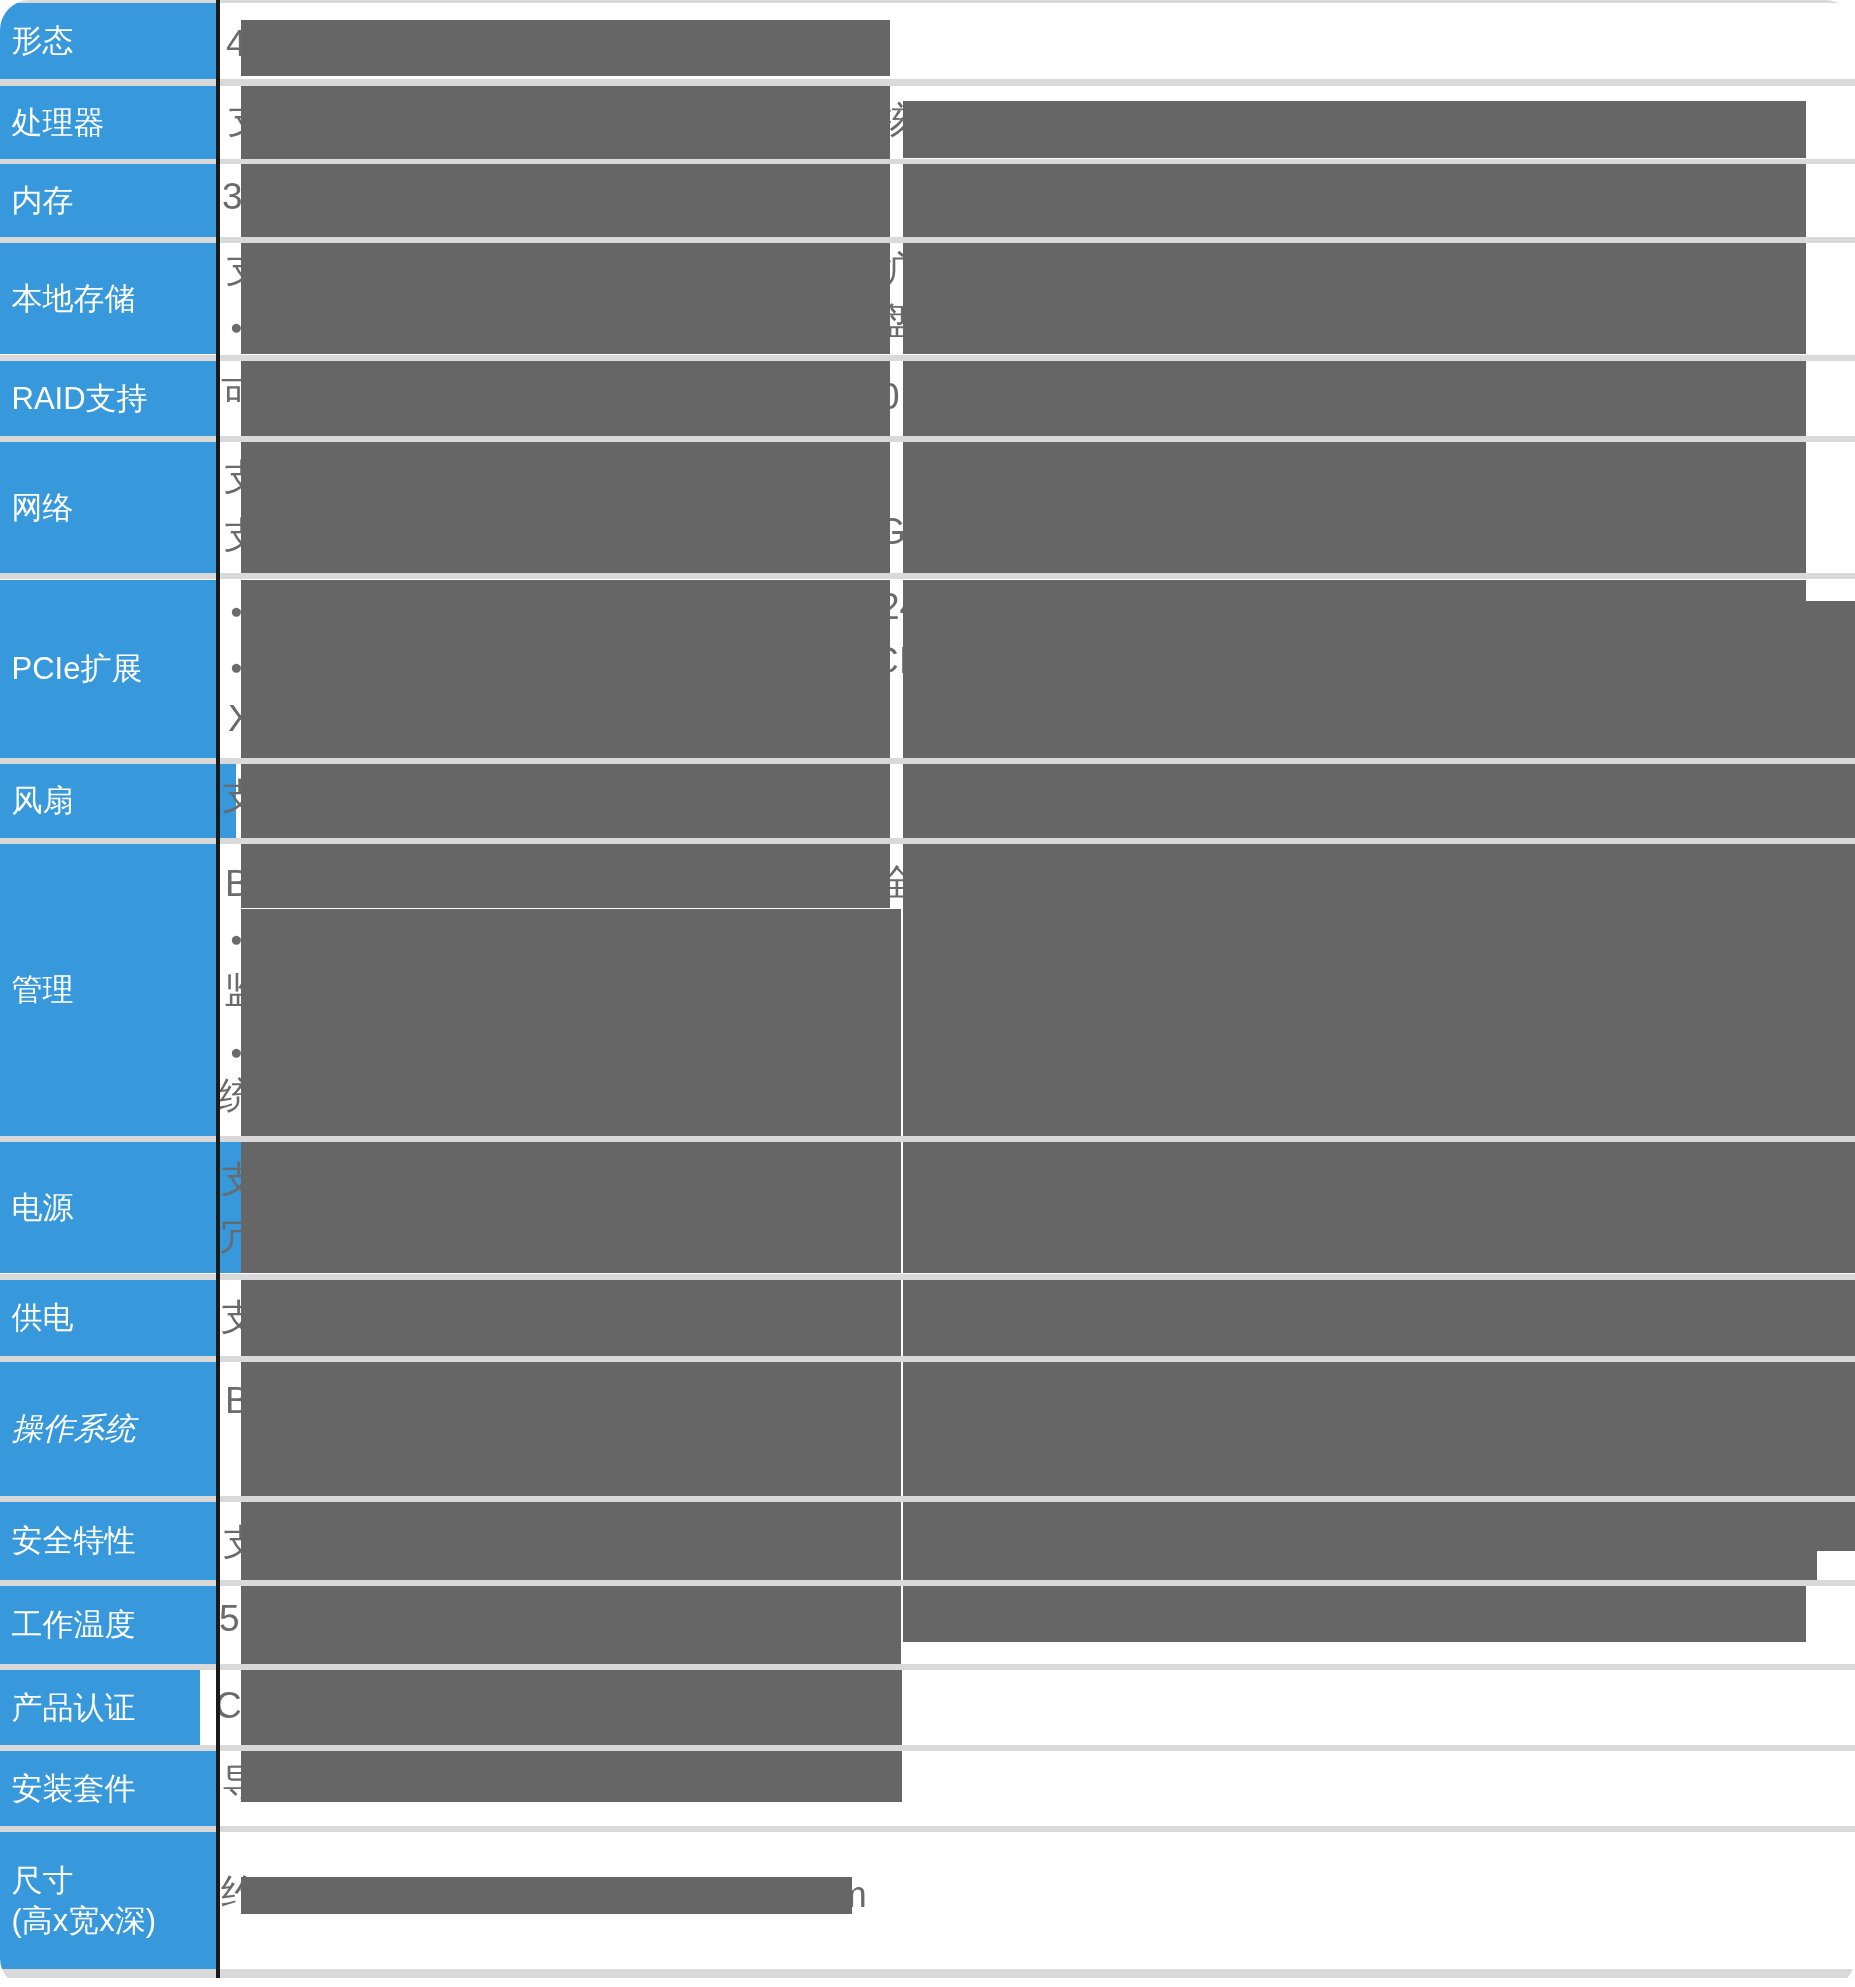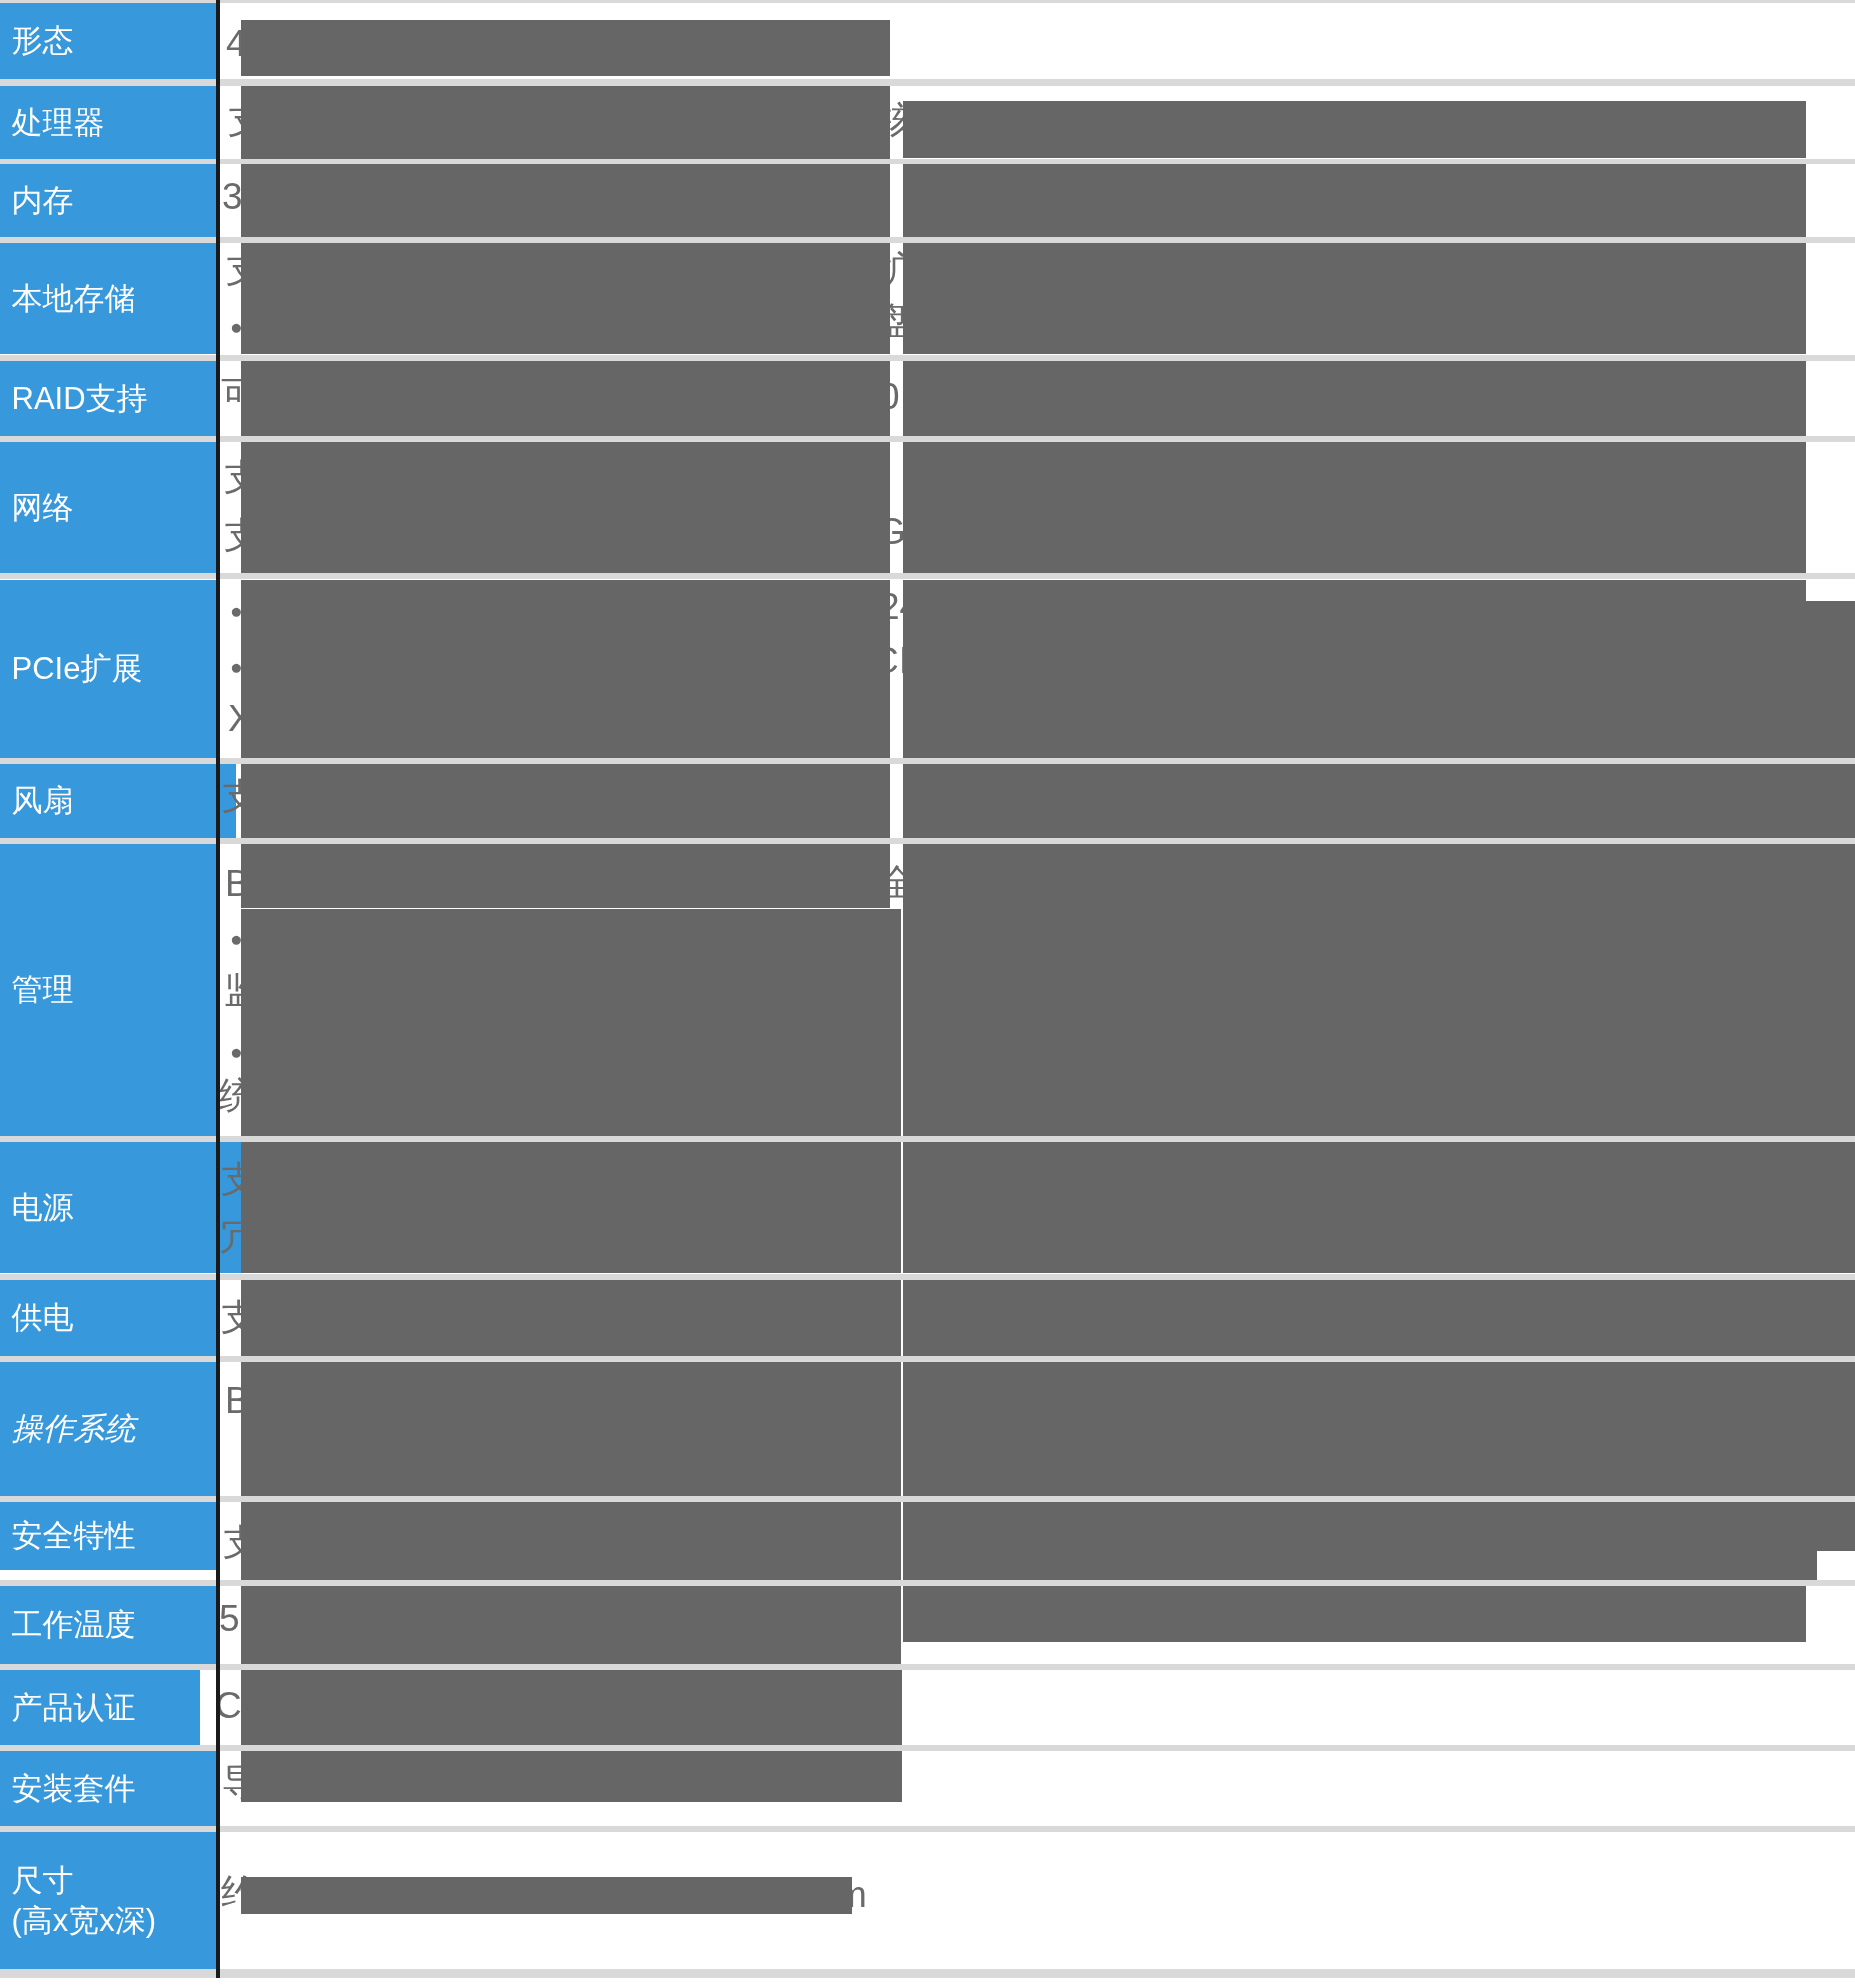--- a/index.html
+++ b/index.html
@@ -1,17 +1,17 @@
 <!DOCTYPE html>
 <html style="font-size:14px"><head>
 <meta charset="utf-8">
 <style>
   html,body{margin:0;padding:0;background:#ffffff;}
   body{font-family:"Liberation Sans","DejaVu Sans",sans-serif;}
-  #stage{position:relative;width:1855px;height:1988px;background:#ffffff;overflow:hidden;}
+  #stage{position:relative;width:1855px;height:1988px;background:#ffffff;overflow:hidden;border-radius:30px;}
   .label-cell{position:absolute;left:0;width:216px;display:flex;align-items:center;z-index:2;}
   .label-cell span{display:block;padding-left:11.5px;color:#ffffff;font-size:31px;line-height:40px;white-space:pre-line;}
   .divider{position:absolute;left:0;width:1855px;z-index:6;}
   .redaction{position:absolute;z-index:4;}
   .fragment{position:absolute;z-index:3;line-height:1.05;}
   #vline{position:absolute;top:0;z-index:7;}
 </style>
 </head>
 <body>
 
@@ -46,21 +46,21 @@
       </div>
       <div class="label-cell" style="top: 1142px; height: 131px; width: 260px; background: rgb(55, 152, 219);">
         <span style="color: rgb(255, 255, 255);">电源</span>
       </div>
       <div class="label-cell" style="top: 1280px; height: 76px; width: 216px; background: rgb(55, 152, 219);">
         <span style="color: rgb(255, 255, 255);">供电</span>
       </div>
       <div class="label-cell" style="top: 1362px; height: 134px; width: 216px; background: rgb(55, 152, 219); font-style: italic;">
         <span style="color: rgb(255, 255, 255);">操作系统</span>
       </div>
-      <div class="label-cell" style="top: 1502px; height: 68px; width: 216px; background: rgb(55, 152, 219);">
+      <div class="label-cell" style="top: 1502px; height: 78px; width: 216px; background: rgb(55, 152, 219);">
         <span style="color: rgb(255, 255, 255);">安全特性</span>
       </div>
       <div class="label-cell" style="top: 1586px; height: 78px; width: 216px; background: rgb(55, 152, 219);">
         <span style="color: rgb(255, 255, 255);">工作温度</span>
       </div>
       <div class="label-cell" style="top: 1670px; height: 75px; width: 200px; background: rgb(55, 152, 219);">
         <span style="color: rgb(255, 255, 255);">产品认证</span>
       </div>
       <div class="label-cell" style="top: 1751px; height: 75px; width: 216px; background: rgb(55, 152, 219);">
         <span style="color: rgb(255, 255, 255);">安装套件</span>

